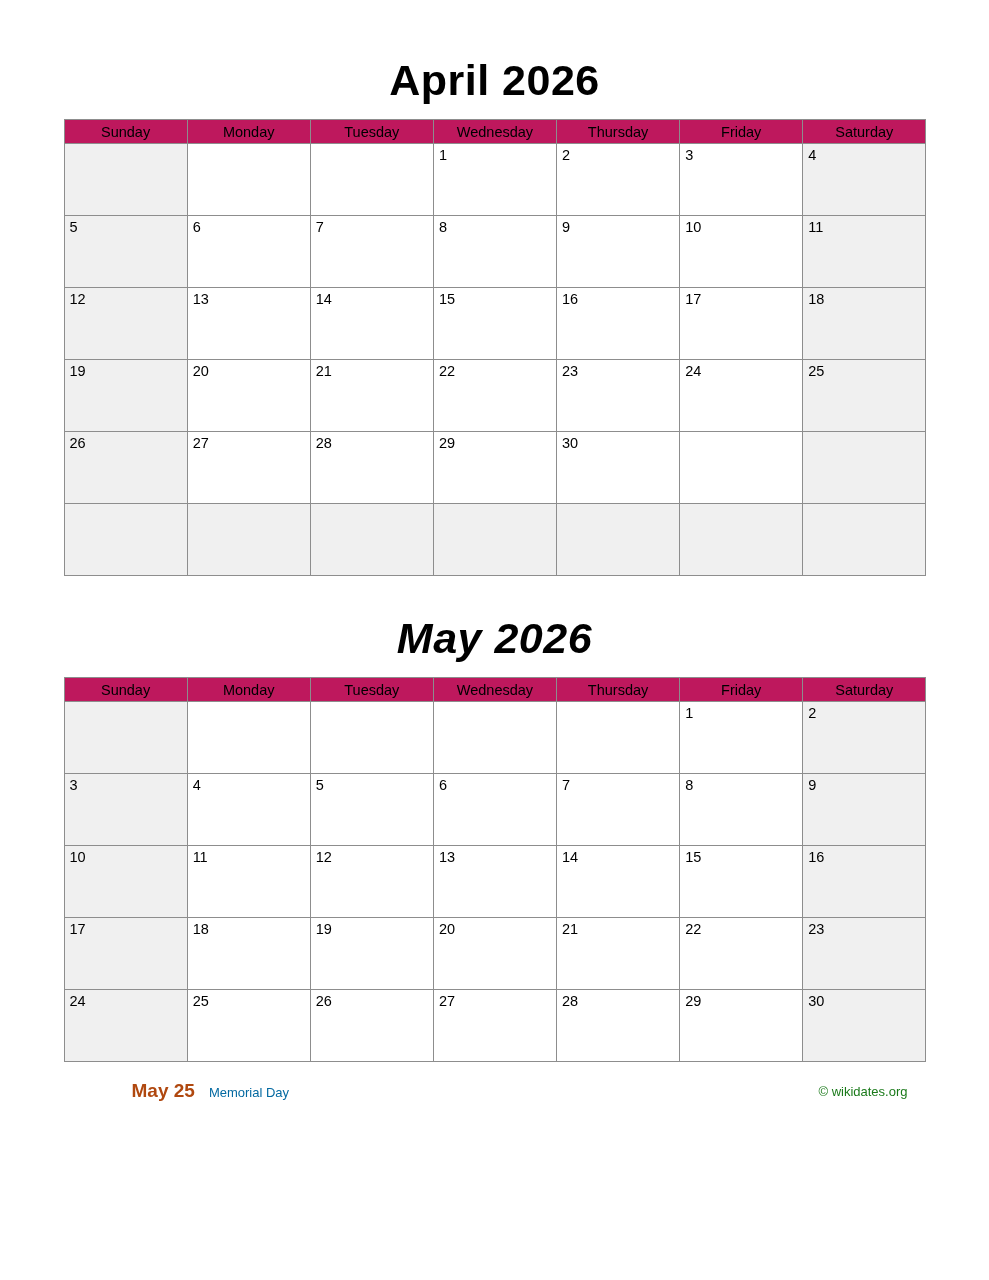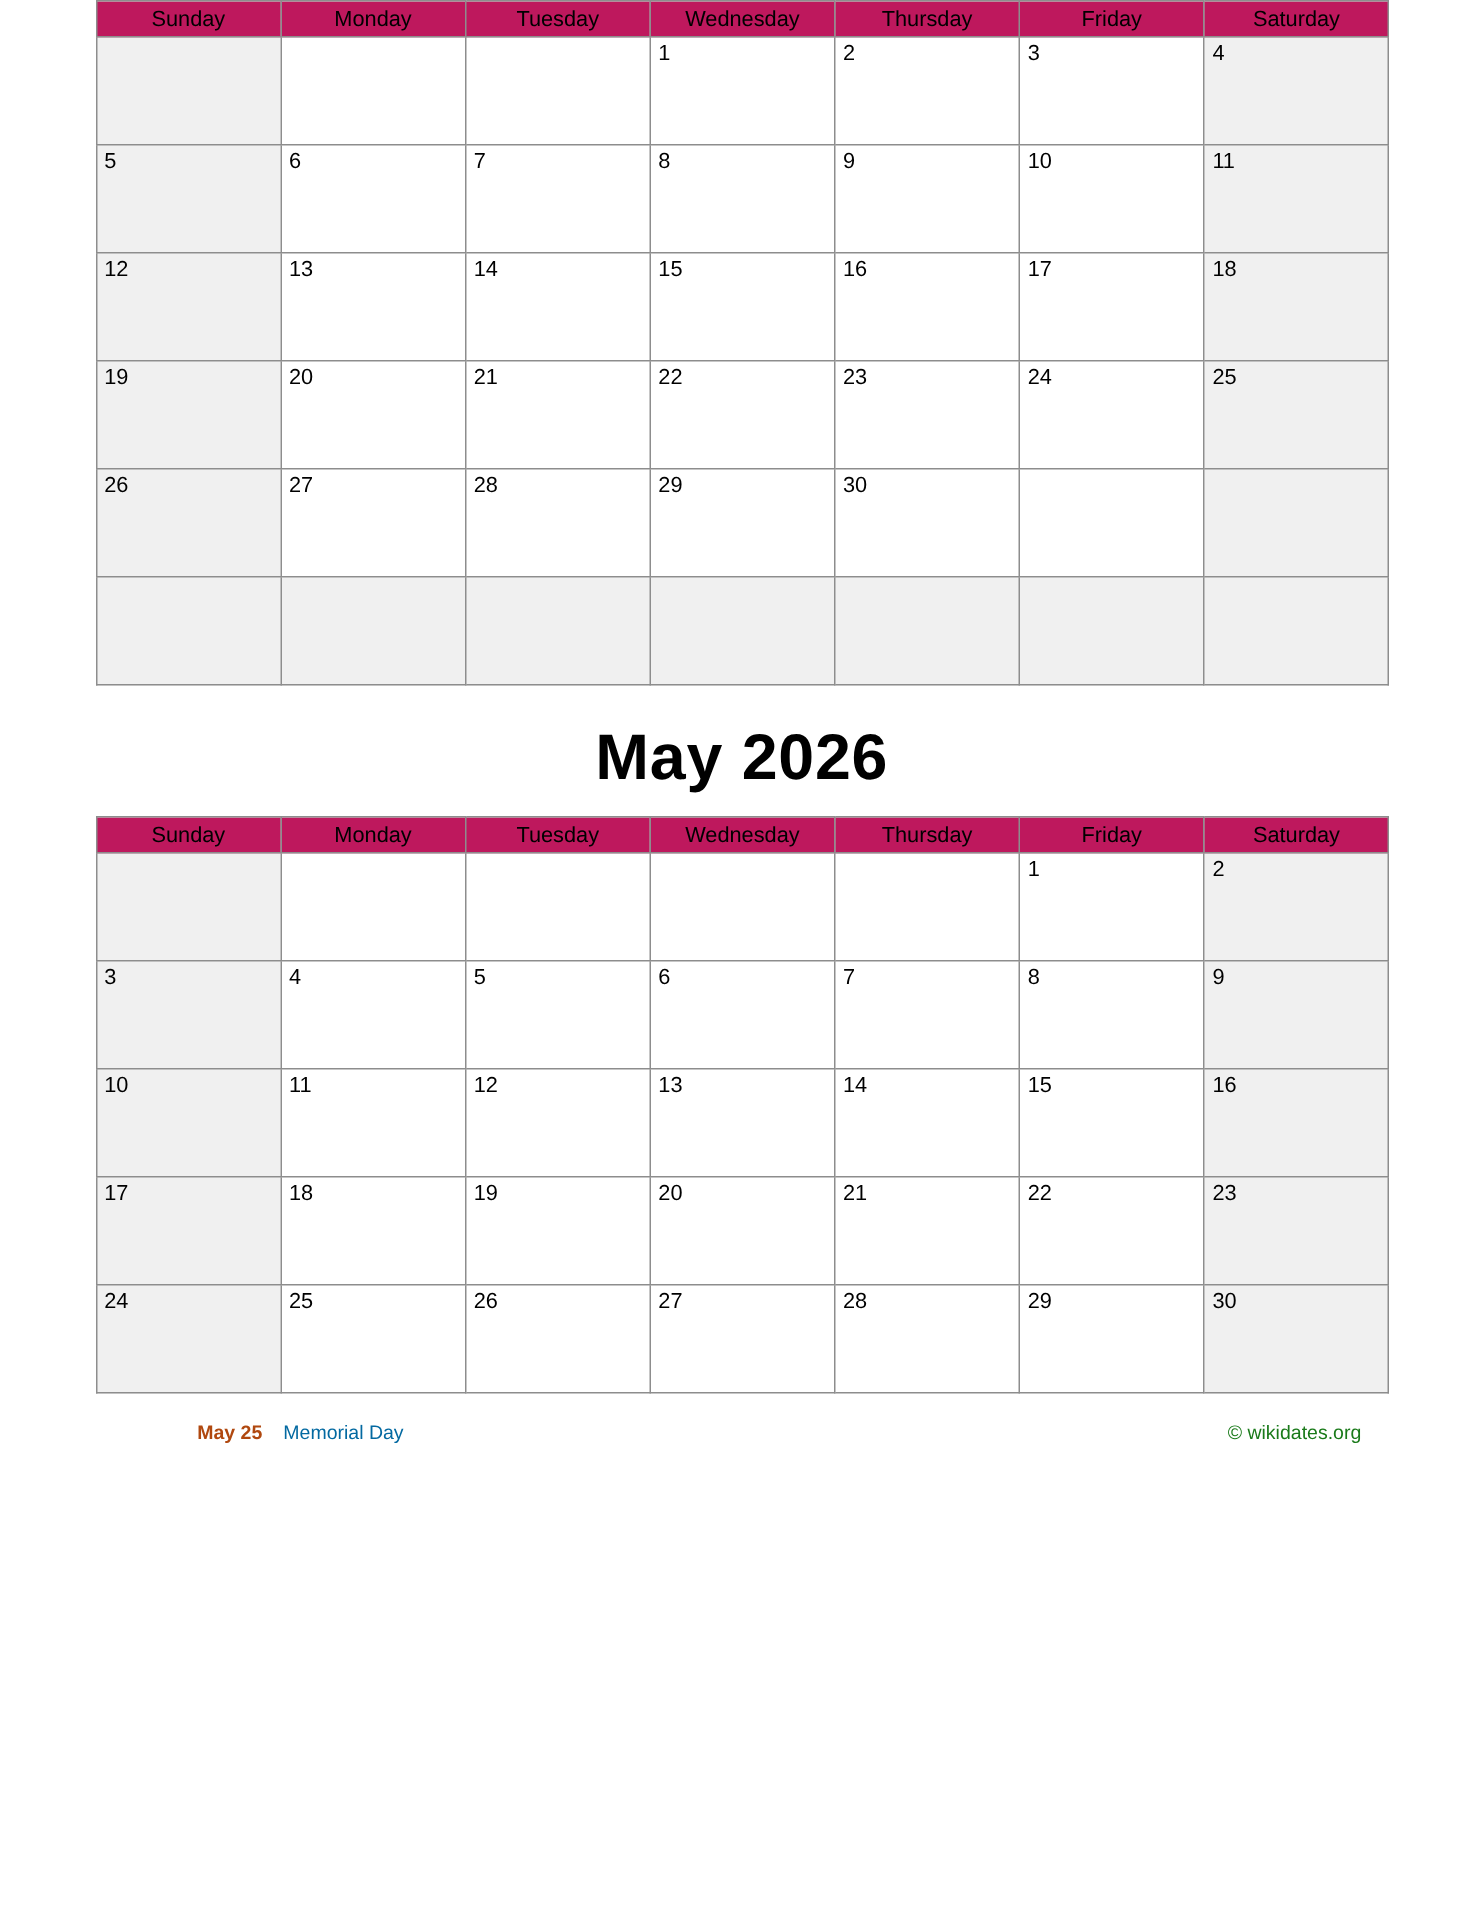--- a/index.html
+++ b/index.html
@@ -28,21 +28,21 @@
   }
   .month-title {
     text-align: center;
     font-size: 43px;
     font-weight: bold;
     letter-spacing: 0.5px;
     color: #000;
     font-family: "Liberation Sans", sans-serif;
   }
   #april-title-wrap { padding-top: 56px; padding-bottom: 14px; }
-  #may-title-wrap { padding-top: 24px; padding-bottom: 14px; }
+  #may-title-wrap { padding-top: 38px; padding-bottom: 14px; font-style: italic; }
 
   table.cal {
     border-collapse: collapse;
     table-layout: fixed;
     width: 862px;
     border: 1px solid #8d8d8d;
   }
   table.cal th {
     border: 1px solid #8d8d8d;
     background: #be185d;
@@ -76,40 +76,43 @@
     justify-content: space-between;
     font-size: 13px;
   }
   .holiday {
     display: flex;
     align-items: baseline;
   }
   .holiday-date {
     color: #b0480f;
     font-weight: bold;
-    font-size: 13px;
+    font-size: 19px;
     margin-left: 68px;
   }
   .holiday-name {
     color: #0369a1;
     font-size: 13px;
     margin-left: 14px;
   }
   .credit {
     color: #1a7a1a;
     font-size: 13px;
     margin-right: 18px;
   }
 </style>
 </head>
 <body>
 
 <div class="page">
 
   <div class="month-block">
+    <div id="april-title-wrap">
+      <div class="month-title">April 2026</div>
+    </div>
     <table class="cal">
       <colgroup>
         <col class="daycol">
           <col class="daycol">
           <col class="daycol">
           <col class="daycol">
           <col class="daycol">
           <col class="daycol">
           <col class="daycol">
       </colgroup>

